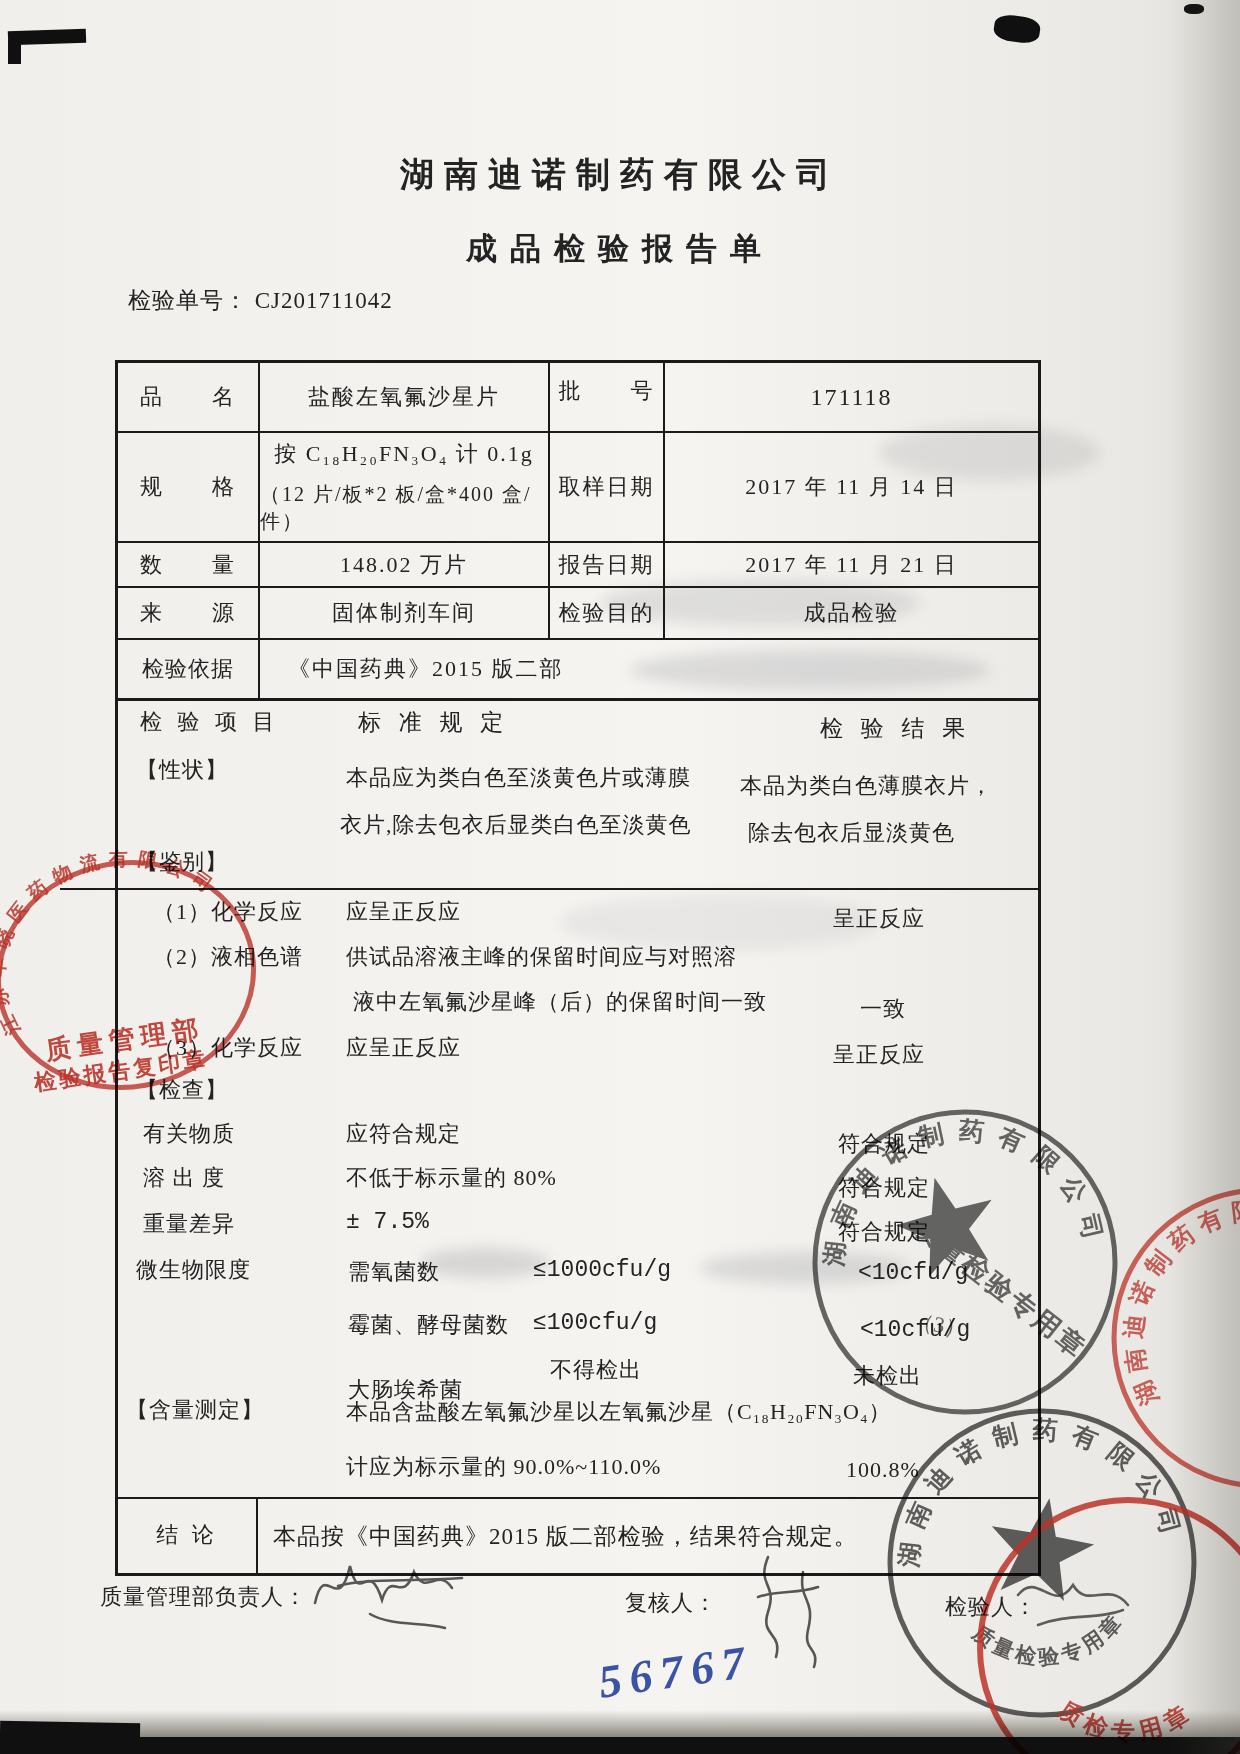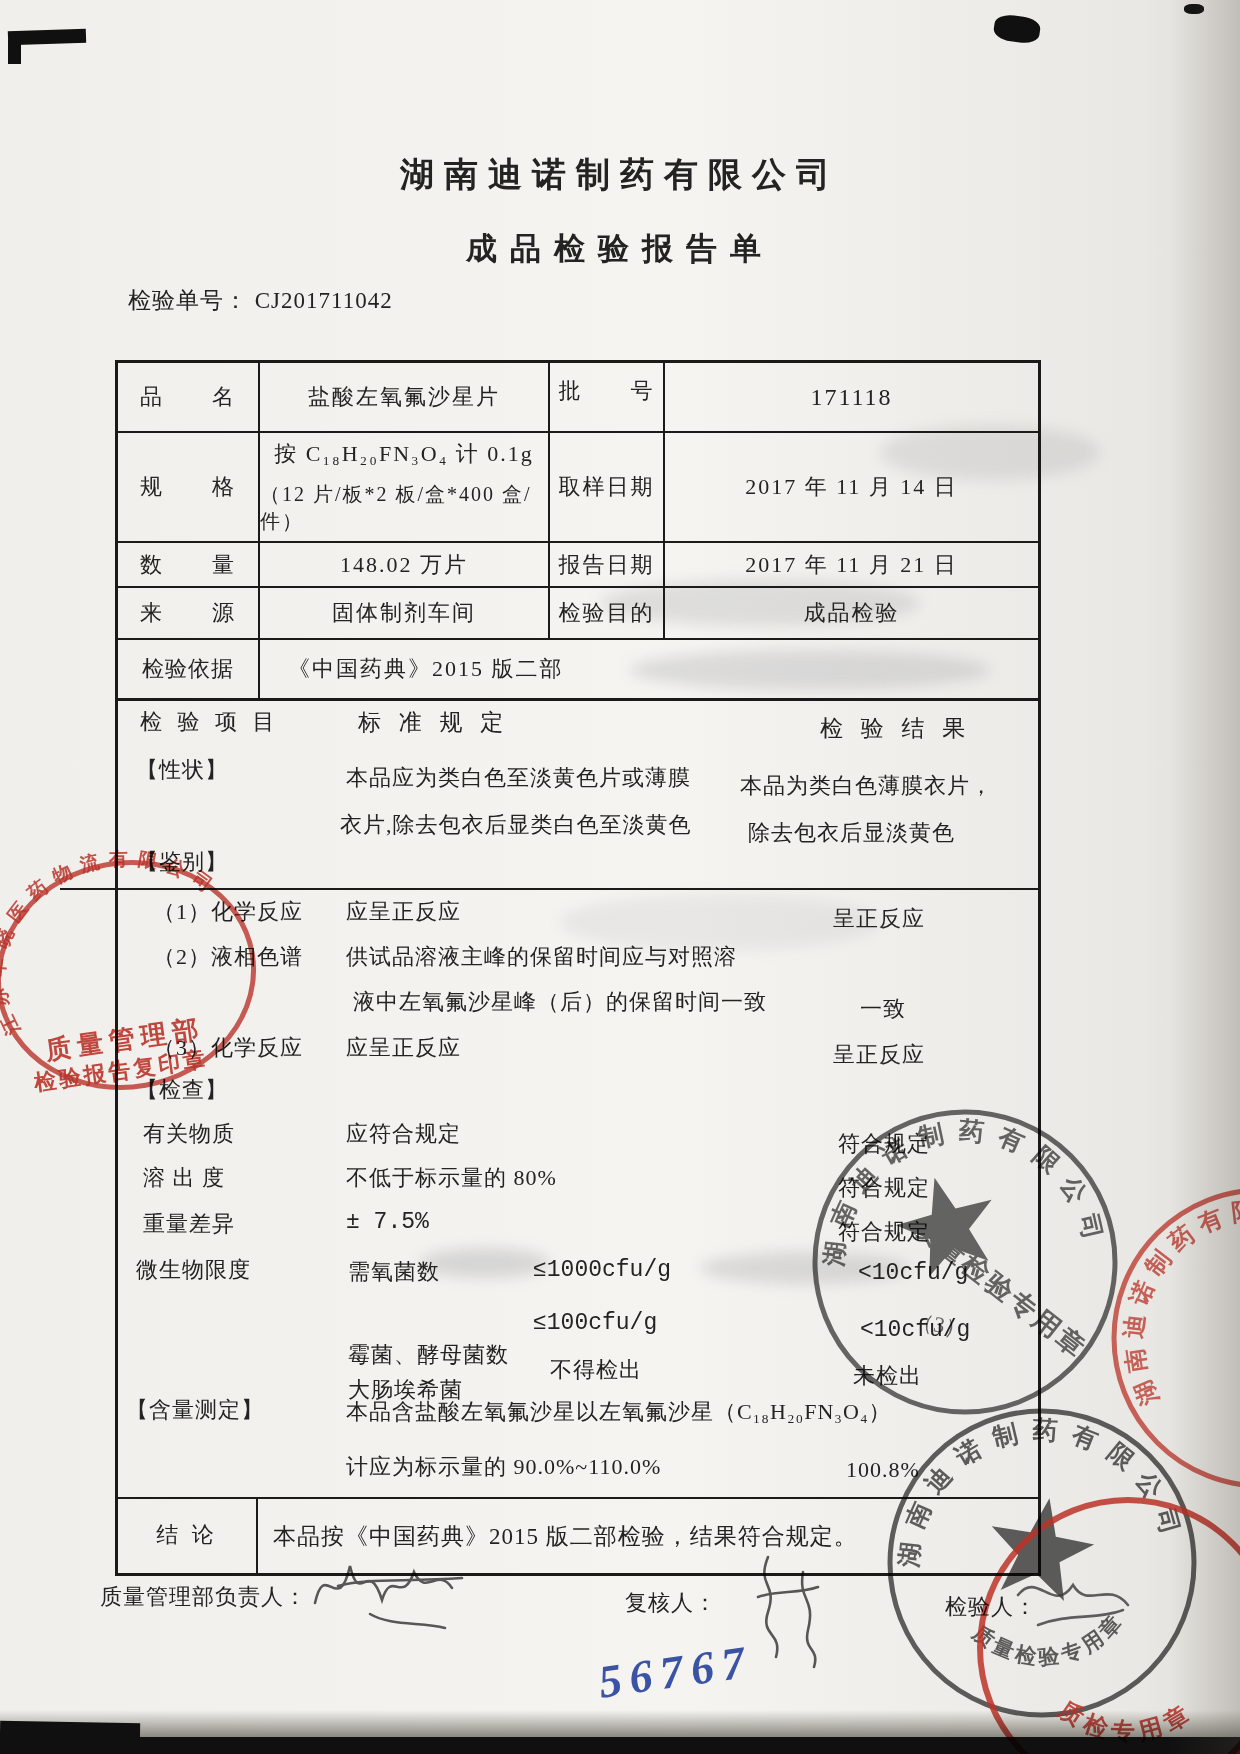--- a/index.html
+++ b/index.html
@@ -127,21 +127,21 @@
 
     <div class="t" style="left:25px;  top:514px;">重量差异</div>
     <div class="t mono" style="left:228px; top:514px;">± 7.5%</div>
     <div class="t" style="left:720px; top:522px;">符合规定</div>
 
     <div class="t" style="left:18px; top:560px;">微生物限度</div>
     <div class="t" style="left:230px; top:562px;">需氧菌数</div>
     <div class="t mono" style="left:415px; top:562px;">≤1000cfu/g</div>
     <div class="t mono" style="left:740px; top:565px;">&lt;10cfu/g</div>
 
-    <div class="t" style="left:230px; top:645px;">霉菌、酵母菌数</div>
+    <div class="t" style="left:230px; top:615px;">霉菌、酵母菌数</div>
     <div class="t mono" style="left:415px; top:615px;">≤100cfu/g</div>
     <div class="t mono" style="left:742px; top:622px;">&lt;10cfu/g</div>
 
     <div class="t" style="left:230px; top:660px;margin-top:20px;">大肠埃希菌</div>
     <div class="t" style="left:432px; top:660px;">不得检出</div>
     <div class="t" style="left:735px; top:666px;">未检出</div>
 
     <div class="t" style="left:8px; top:700px;">【含量测定】</div>
     <div class="t" style="left:228px; top:702px;">本品含盐酸左氧氟沙星以左氧氟沙星（C₁₈H₂₀FN₃O₄）</div>
     <div class="t" style="left:228px; top:757px;">计应为标示量的 90.0%~110.0%</div>

